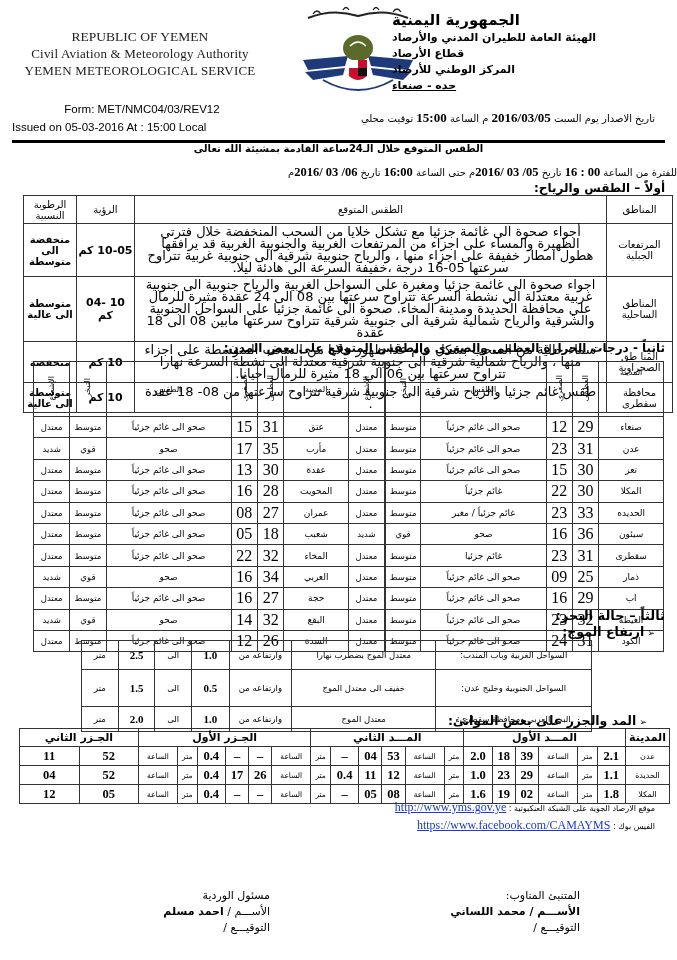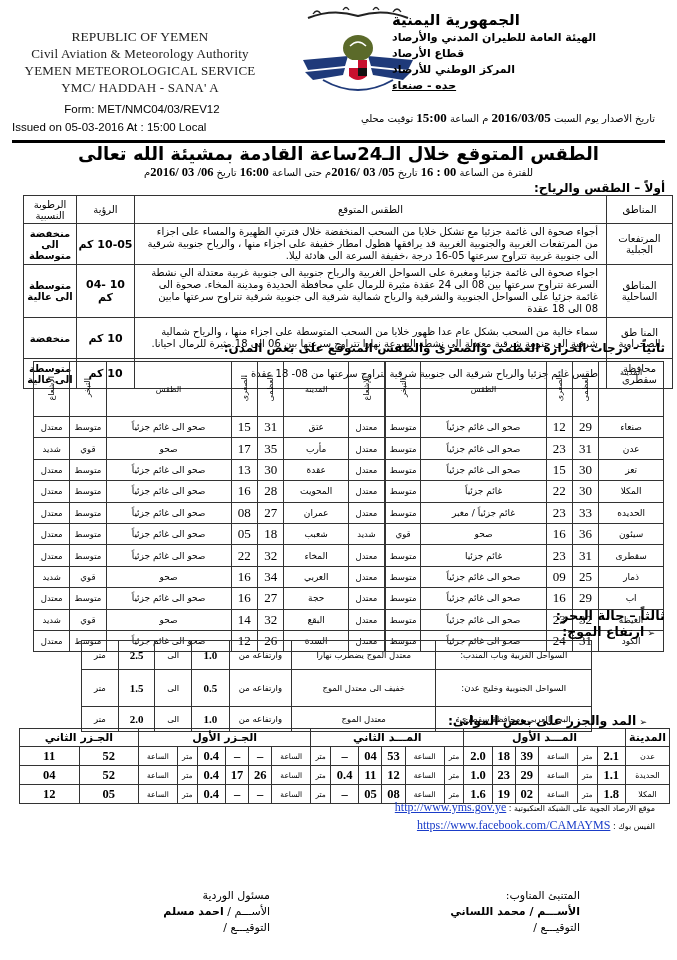--- a/index.html
+++ b/index.html
@@ -16,43 +16,43 @@
   .ar-head { right: 45px; top: 10px; width: 240px; text-align: left; direction: rtl; font-family: "DejaVu Sans", sans-serif; font-weight: bold; }
   .ar-head .a1 { font-size: 15px; line-height: 20px; }
   .ar-head .a2 { font-size: 11px; line-height: 16px; }
   .ar-head .a5 { text-decoration: underline; }
   .ar-issued { right: 22px; top: 110px; direction: rtl; font-size: 10px; }
   .ar-issued b { font-family: "Liberation Serif", serif; font-size: 13px; }
 
   .logo { left: 283px; top: 0; width: 150px; height: 100px; }
   .hr-thick { left: 12px; right: 12px; top: 140px; height: 3px; background: #000; }
 
-  .main-title { left: 0; right: 0; top: 143px; text-align: center; direction: rtl; font-weight: bold; font-size: 18px; }
-  .period { left: 0; right: 0; top: 165px; text-align: center; direction: rtl; font-size: 10px; }
+  .main-title { left: 0; right: 0; top: 143px; text-align: center; direction: rtl; font-weight: bold; font-size: 10px; }
+  .period { left: 0; right: 0; top: 165px; text-align: right; direction: rtl; font-size: 10px; }
   .period b { font-family: "Liberation Serif", serif; font-size: 12.5px; }
 
   .sec-title { direction: rtl; font-weight: bold; font-size: 12px; }
 
   table { border-collapse: collapse; direction: rtl; position: absolute; }
   td, th { border: 1px solid #333; text-align: center; vertical-align: middle; font-weight: normal; }
 
   
   #t1 { left: 23px; top: 195px; width: 650px; font-size: 8.5px; }
   #t1 th { font-size: 10px; height: 28px; }
   #t1 td.region { font-size: 10px; width: 66px; }
-  #t1 td.desc { text-align: right; padding: 2px 8px; line-height: 12px; font-size: 10px; }
+  #t1 td.desc { text-align: center; padding: 2px 8px; line-height: 12px; font-size: 13px; }
   #t1 td.vis { font-weight: bold; font-size: 11px; width: 58px; }
   #t1 td.hum { font-weight: bold; font-size: 10px; width: 53px; }
 
   
   #t2 { left: 33px; top: 361px; width: 631px; font-size: 9px; }
   #t2 th { font-size: 8px; height: 55px; }
   #t2 th.vert span { display: inline-block; writing-mode: vertical-rl; transform: rotate(180deg); }
   #t2 td { height: 21.4px; }
-  #t2 td.num { font-family: "Liberation Serif", serif; font-size: 13px; width: 24px; }
+  #t2 td.num { font-family: "Liberation Serif", serif; font-size: 16px; width: 24px; }
   #t2 td.city { width: 59px; font-size: 9px; }
   #t2 td.wx { width: 114px; font-size: 9px; }
   #t2 td.small { width: 33px; font-size: 8.5px; }
   #t2 .sep { border-right: 2px solid #333; }
 
   
   #t3 { left: 81px; top: 640px; width: 511px; font-size: 8.5px; }
   #t3 td.n { font-family: "Liberation Serif", serif; font-weight: bold; font-size: 11px; }
 
   
@@ -68,21 +68,20 @@
   .sig { text-align: right; direction: rtl; font-size: 11px; line-height: 16px; }
   .sig b { font-weight: bold; }
 </style>
 </head>
 <body>
 
 <div class="abs en-head">
   <div class="l1">REPUBLIC OF YEMEN</div>
   <div class="l2">Civil Aviation &amp; Meteorology Authority</div>
   <div class="l2">YEMEN METEOROLOGICAL SERVICE</div>
-  <div class="l2">YMC/ HADDAH - SANA' A</div>
 </div>
 <div class="abs en-form">Form: MET/NMC04/03/REV12</div>
 <div class="abs en-issued">Issued on  05-03-2016  At : 15:00  Local</div>
 
 <div class="abs logo">
   <svg width="150" height="100" viewBox="0 0 150 100">
     <path d="M25 18 Q50 8 75 16 Q100 8 125 18" stroke="#222" stroke-width="2" fill="none"></path>
     <path d="M30 14 q4 -6 8 0 M60 10 q3 -5 6 0 M90 10 q3 -5 6 0 M110 12 q4 -6 8 0" stroke="#222" stroke-width="1.3" fill="none"></path>
     <path d="M20 60 L65 56 L62 66 L25 70 Z" fill="#1f3a7a"></path>
     <path d="M22 72 L62 68 L60 75 L30 80 Z" fill="#1f3a7a"></path>

